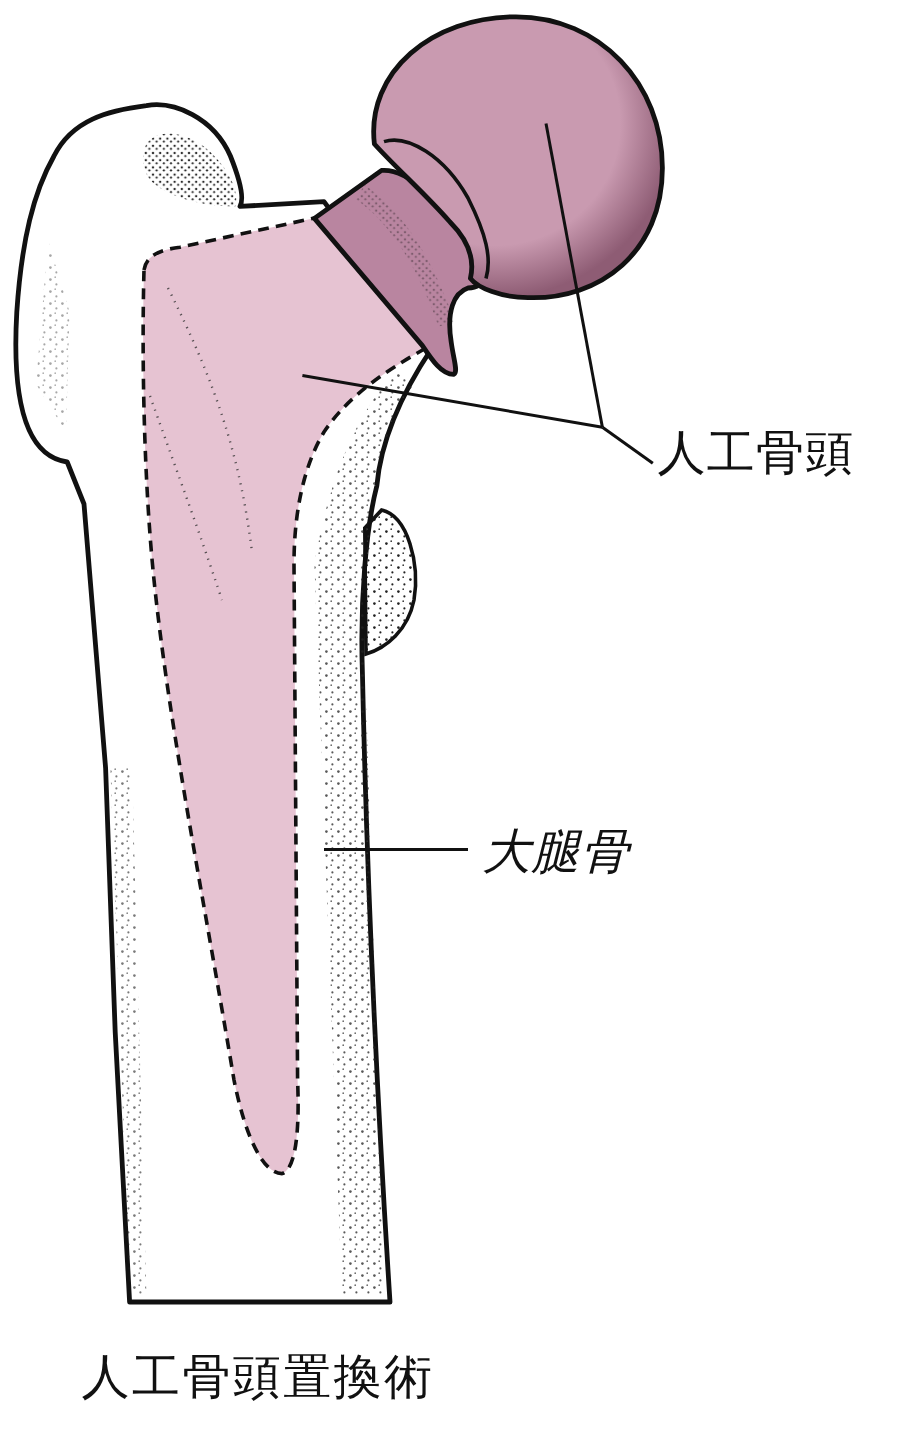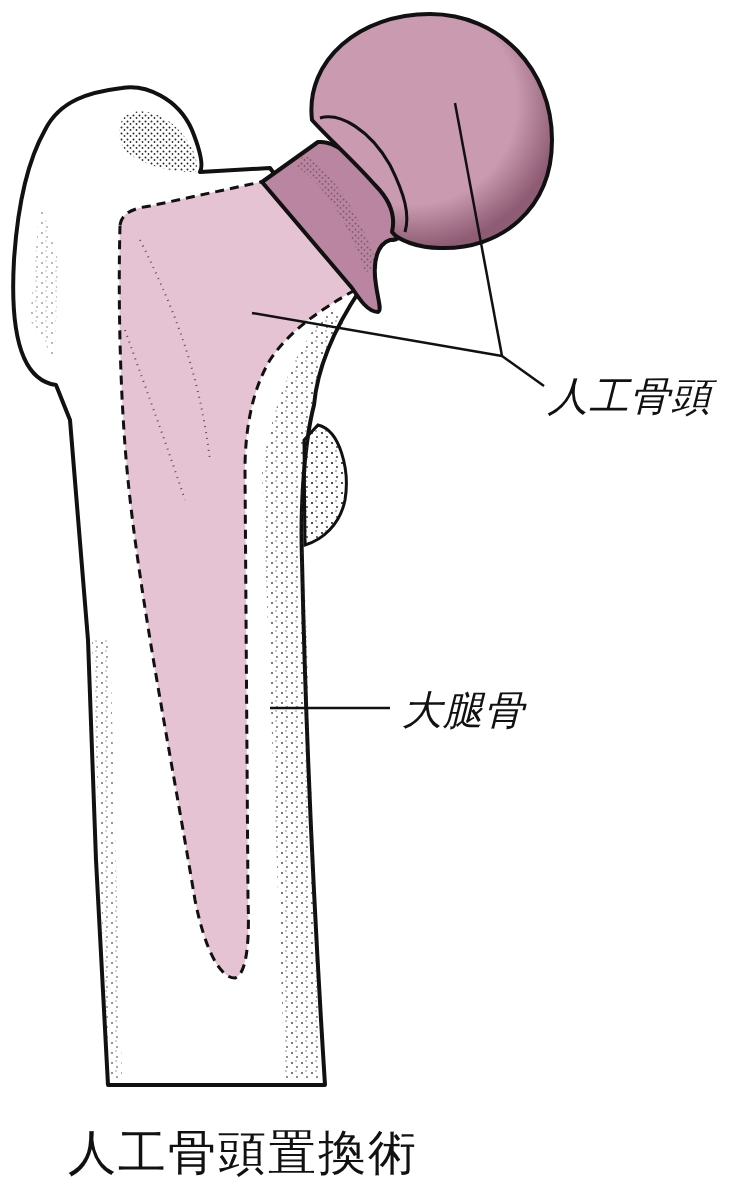--- a/index.html
+++ b/index.html
@@ -1,22 +1,22 @@
 <!DOCTYPE html>
 <html><head>
 <meta charset="utf-8">
 <style>
   html, body { margin: 0; padding: 0; background: #ffffff; }
   body { width: 750px; height: 1202px; position: relative; overflow: hidden;
          font-family: "DejaVu Sans", "Liberation Sans", sans-serif; }
   #figure { position: absolute; left: 0; top: 0; width: 750px; height: 1202px; }
   .label { position: absolute; color: #111; font-size: 40px; line-height: 1; white-space: nowrap; letter-spacing: 1px; }
-  #label-head { left: 548px; top: 376px; font-style: italic; }
+  #label-head { left: 548px; top: 358px; }
   #label-femur { left: 402px; top: 690px; font-style: italic; }
-  #caption { left: 68px; top: 1128px; font-size: 48px; letter-spacing: 2px; }
+  #caption { left: 68px; top: 1128px; font-size: 40px; letter-spacing: 2px; }
 </style>
 </head>
 <body>
 
 <svg id="figure" viewBox="0 0 750 1202" xmlns="http://www.w3.org/2000/svg">
   <defs>
     <pattern id="stipple" width="10" height="10" patternUnits="userSpaceOnUse">
       <circle cx="2" cy="3" r="1.1" fill="#222"></circle>
       <circle cx="7" cy="7" r="0.9" fill="#222"></circle>
       <circle cx="6" cy="1" r="0.7" fill="#333"></circle>

